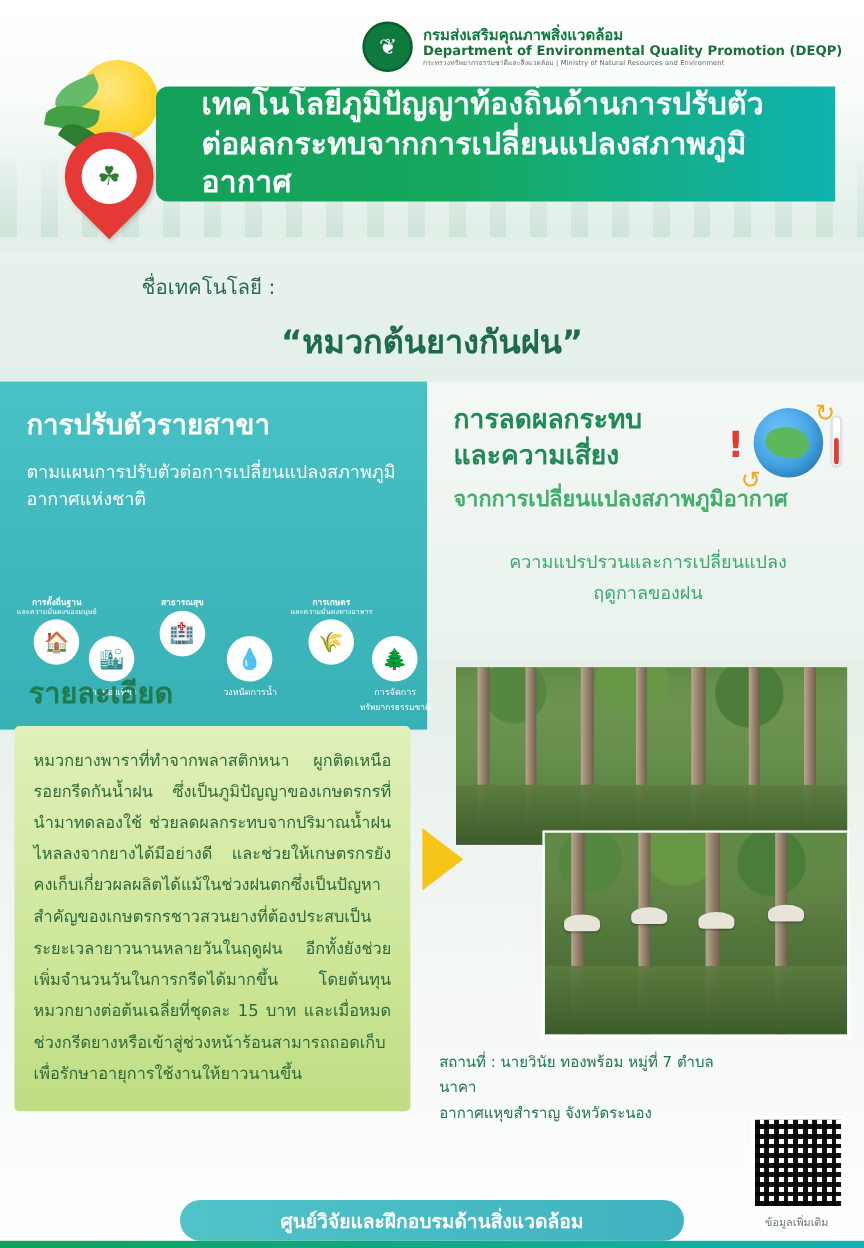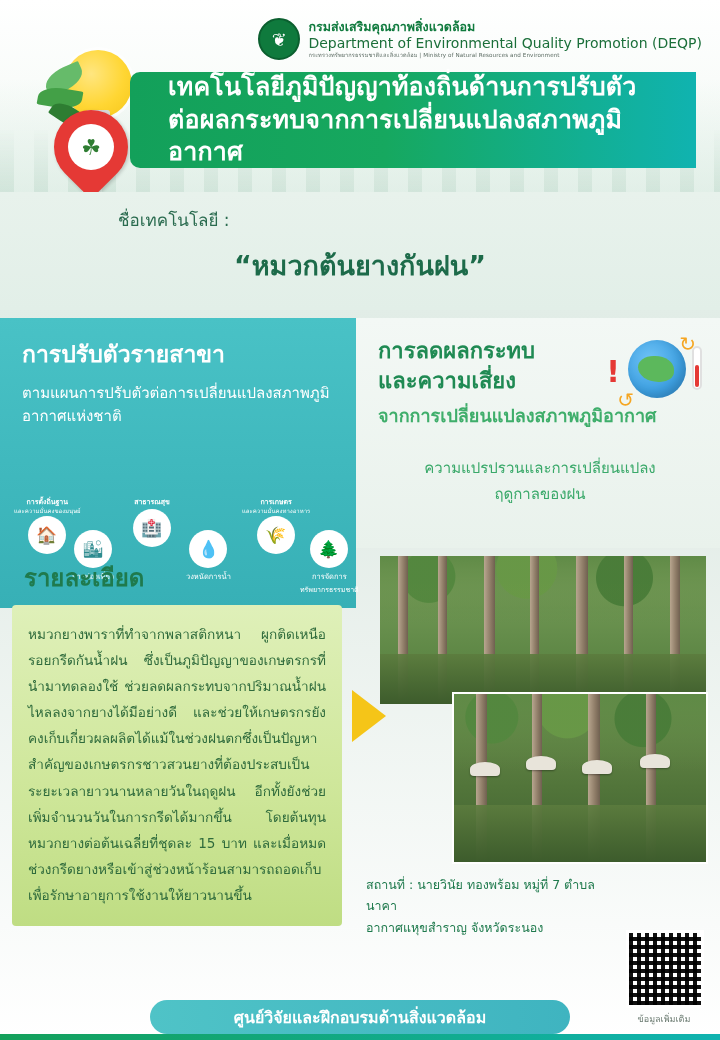--- a/index.html
+++ b/index.html
@@ -43,21 +43,21 @@
   }
   .deqp-seal {
     width: 42px; height: 42px; border-radius: 50%;
     background: #0f7a3d;
     border: 2px solid #0b5f2f;
     display: flex; align-items: center; justify-content: center;
     color: #ffffff; font-size: 18px;
   }
   .deqp-text { line-height: 1.25; }
   .deqp-th { font-size: 12.5px; color: #0f7a3d; font-weight: bold; }
-  .deqp-en { font-size: 14px; color: #1b6f3a; font-weight: normal; }
+  .deqp-en { font-size: 11px; color: #1b6f3a; font-weight: bold; }
   .deqp-sub { font-size: 5.6px; color: #5b6b62; letter-spacing: .1px; }
 
   .title-banner {
     position: absolute; top: 72px; left: 130px; width: 566px; height: 96px;
     background: linear-gradient(90deg, #13a05a 0%, #16a85f 45%, #10b3b0 100%);
     border-radius: 10px 0 0 10px;
     color: #ffffff;
     padding: 12px 22px 12px 38px;
     display: flex; flex-direction: column; justify-content: center;
   }
@@ -91,21 +91,21 @@
   .pin-inner {
     position: absolute; left: 14px; top: 14px; width: 46px; height: 46px;
     background: #ffffff; border-radius: 50%;
     transform: rotate(45deg);
     display: flex; align-items: center; justify-content: center;
     color: #2e7d32; font-size: 22px;
   }
 
   
   .techname-wrap {
-    position: absolute; top: 192px; left: 0; width: 720px; height: 118px;
+    position: absolute; top: 211px; left: 0; width: 720px; height: 118px;
     background: linear-gradient(180deg, #e8f2ec 0%, #e2efe8 100%);
   }
   .techname-label {
     position: absolute; left: 118px; top: 14px;
     font-size: 17px; color: #2a6b4f;
   }
   .techname-value {
     position: absolute; left: 0; right: 0; top: 52px;
     text-align: center;
     font-size: 27px; font-weight: bold; color: #1d6b4a;

